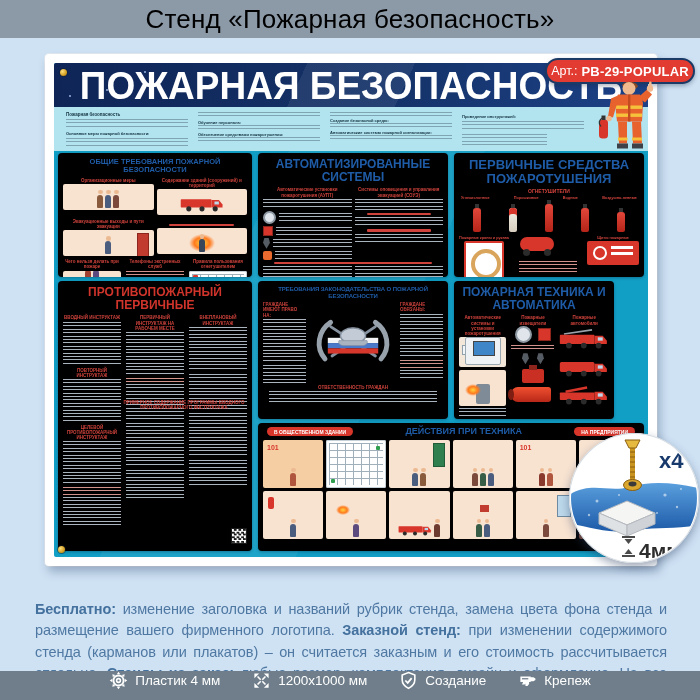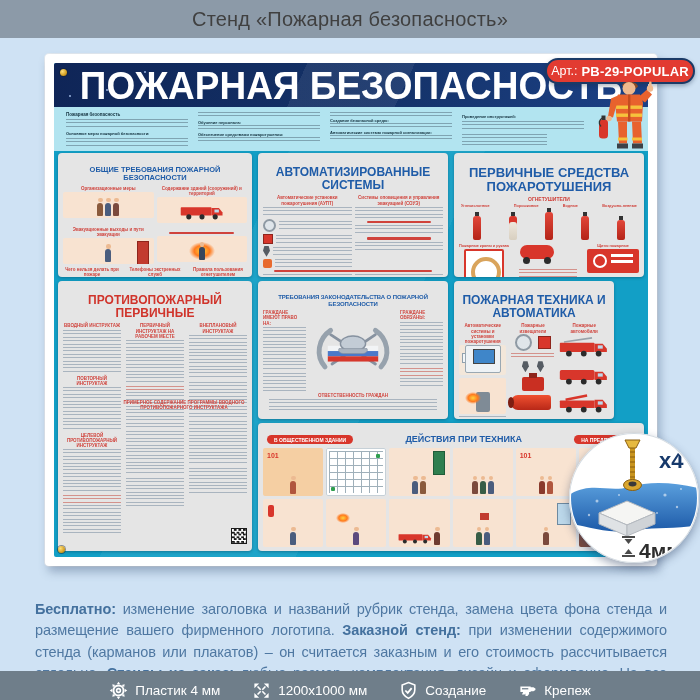--- a/index.html
+++ b/index.html
@@ -3,21 +3,21 @@
 <meta charset="utf-8">
 <style>
   html,body{margin:0;padding:0}
   body{
     width:700px;height:700px;position:relative;overflow:hidden;
     background:#cfe2f4;font-family:"Liberation Sans",sans-serif;
   }
   
   .topbar{position:absolute;left:0;top:0;width:700px;height:38px;background:#8c9aa8;
     display:flex;align-items:center;justify-content:center}
-  .topbar .t{color:#404040;font-size:20px;letter-spacing:.2px}
+  .topbar .t{color:#000000;font-size:26px;letter-spacing:.2px}
   
   .poster{position:absolute;left:45px;top:54px;width:612px;height:512px;background:#fff;
     border-radius:4px;box-shadow:3px 6px 10px rgba(60,85,120,.38),0 0 0 1px #e3e9ef;z-index:1}
   .poster-inner{position:absolute;inset:9px;border-radius:2px;overflow:hidden;background:#129fc6;
     display:flex;flex-direction:column}
   .p-head{height:44px;flex:0 0 44px;background:linear-gradient(100deg,#0f2557 0%,#143268 55%,#1c4186 100%);
     position:relative;display:flex;align-items:center;justify-content:center;overflow:hidden}
   .p-head::after{content:"";position:absolute;inset:-20px;
     background:linear-gradient(115deg,transparent 42%,rgba(255,255,255,.07) 42%,rgba(255,255,255,.07) 58%,transparent 58%)}
   .p-title{color:#fff;font-weight:800;font-size:37px;line-height:1;white-space:nowrap;transform:scaleY(1.04);z-index:1}
@@ -27,22 +27,22 @@
   .icol{flex:1;min-width:0;overflow:hidden}
   .lead{font-size:4.5px;font-weight:bold;color:#14323f;line-height:1.2;display:block}
   .bull{font-size:4px;font-weight:bold;color:#14323f;line-height:1.3;display:block;margin-top:1.5px}
   .tx{background-image:repeating-linear-gradient(to bottom,#7fa4b2 0,#7fa4b2 1px,transparent 1px,transparent 3.4px)}
   .tx.gray{background-image:repeating-linear-gradient(to bottom,#a9b4bf 0,#a9b4bf 1px,transparent 1px,transparent 3.4px)}
   .tx.red{background-image:repeating-linear-gradient(to bottom,#d4928c 0,#d4928c 1px,transparent 1px,transparent 3.4px)}
   
   .p-body{flex:1;position:relative}
   .p-body::before{content:"";position:absolute;inset:0;
     background:linear-gradient(115deg,transparent 30%,rgba(255,255,255,.05) 30%,rgba(255,255,255,.05) 55%,transparent 55%)}
-  .card{position:absolute;background:#e5e5e5;border-radius:4px;box-shadow:0 1px 3px rgba(0,40,60,.35);
-    padding:12px 5px;box-sizing:border-box;overflow:hidden}
+  .card{position:absolute;background:#000000;border-radius:4px;box-shadow:0 1px 3px rgba(0,40,60,.35);
+    padding:4px 5px;box-sizing:border-box;overflow:hidden}
   .card h3{margin:1px 0 2px;text-align:center;font-weight:bold;color:#1f5ca8;line-height:1.1}
   .c1{left:4px;top:2px;width:194px;height:124px}
   .c2{left:204px;top:2px;width:190px;height:124px}
   .c3{left:400px;top:2px;width:190px;height:124px}
   .c4{left:4px;top:130px;width:194px;height:270px}
   .c5{left:204px;top:130px;width:190px;height:138px}
   .c6{left:400px;top:130px;width:160px;height:138px}
   .c7{left:204px;top:272px;width:386px;height:128px}
   .c1 h3{font-size:7.5px}.c2 h3,.c6 h3,.c4 h3{font-size:12px}.c3 h3{font-size:13px}
   .c5 h3{font-size:6px;letter-spacing:-.1px}.c7 h3{font-size:9px}
@@ -100,21 +100,21 @@
   .fireman{position:absolute;left:594px;top:79px;width:62px;height:73px;z-index:6}
   .callout{position:absolute;left:569px;top:433px;width:130px;height:130px;z-index:7;border-radius:50%;
     background:#fff;box-shadow:0 4px 10px rgba(40,60,95,.45),inset 0 0 0 1px #d4dbe1}
   .callout svg{position:absolute;inset:0}
   
   .desc{position:absolute;left:35px;top:584px;width:632px;z-index:2;
     font-size:14.5px;line-height:21.5px;letter-spacing:-.1px;color:#4f78a2;text-align:justify}
   .desc b{color:#44719e}
   
   .bottombar{position:absolute;left:0;top:671px;width:700px;height:29px;background:#6f7e8a;
-    display:flex;align-items:flex-end;justify-content:center;gap:32px;z-index:3}
+    display:flex;align-items:flex-start;justify-content:center;gap:32px;z-index:3}
   .bb-item{display:flex;align-items:center;gap:7px;color:#fff;font-size:13.5px;white-space:nowrap}
   .bb-item svg{display:block}
   
   .h4{height:4px}.h6{height:6px}.h8{height:8px}.h10{height:10px}.h12{height:12px}.h14{height:14px}
   .h18{height:18px}.h26{height:26px}.h30{height:30px}.h36{height:36px}.h44{height:44px}
   .mt2{margin-top:2px}.mt3{margin-top:3px}
   .shbar{height:2.5px;background:#d0433c;border-radius:1px;margin:2px auto;width:72%}
 </style>
 </head>
 <body>

